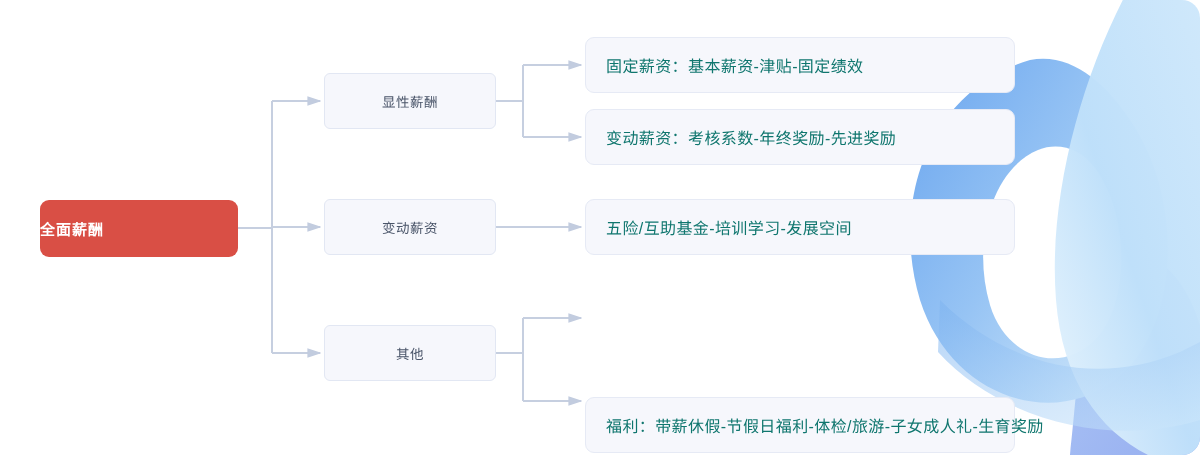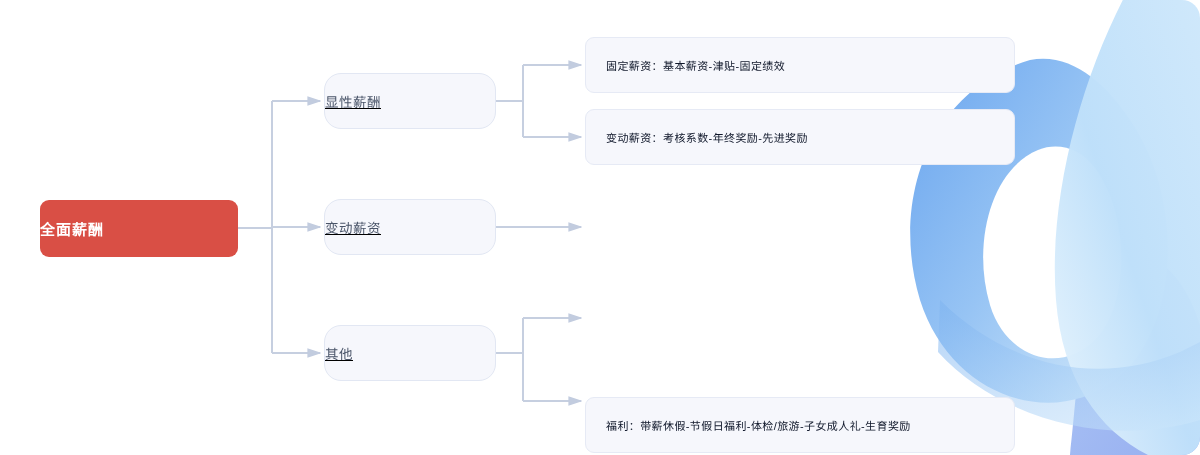--- a/index.html
+++ b/index.html
@@ -65,41 +65,41 @@
     font-size: 15px;
     font-weight: bold;
     letter-spacing: 1px;
   }
 
   .node-branch {
     width: 172px;
     height: 56px;
     background: #f6f7fc;
     border: 1px solid #e2e7f3;
-    border-radius: 17px;
-    text-decoration: underline;
+    border-radius: 6px;
+    justify-content: center;
   }
   .node-branch .node-text {
     color: #4a5569;
     font-size: 13.5px;
     letter-spacing: 0.5px;
   }
 
   .node-leaf {
     width: 430px;
     height: 56px;
     background: #f6f7fc;
     border: 1px solid #e6eaf5;
     border-radius: 9px;
     justify-content: flex-start;
     padding-left: 20px;
   }
   .node-leaf .node-text {
-    color: #0f172a;
-    font-size: 11px;
+    color: #0f766e;
+    font-size: 16px;
     letter-spacing: 0.4px;
     white-space: nowrap;
   }
 
   
   #branch-0 { left: 324px; top: 73px; }
   #branch-1 { left: 324px; top: 199px; }
   #branch-2 { left: 324px; top: 325px; }
 
   
@@ -198,19 +198,22 @@
   </div>
 
   <div class="node node-leaf" id="leaf-0">
     <span class="node-text">固定薪资：基本薪资-津贴-固定绩效</span>
   </div>
 
   <div class="node node-leaf" id="leaf-1">
     <span class="node-text">变动薪资：考核系数-年终奖励-先进奖励</span>
   </div>
 
+  <div class="node node-leaf" id="leaf-2">
+    <span class="node-text">五险/互助基金-培训学习-发展空间</span>
+  </div>
 
 
   <div class="node node-leaf" id="leaf-4">
     <span class="node-text">福利：带薪休假-节假日福利-体检/旅游-子女成人礼-生育奖励</span>
   </div>
 
 </div>
 
 </body></html>

